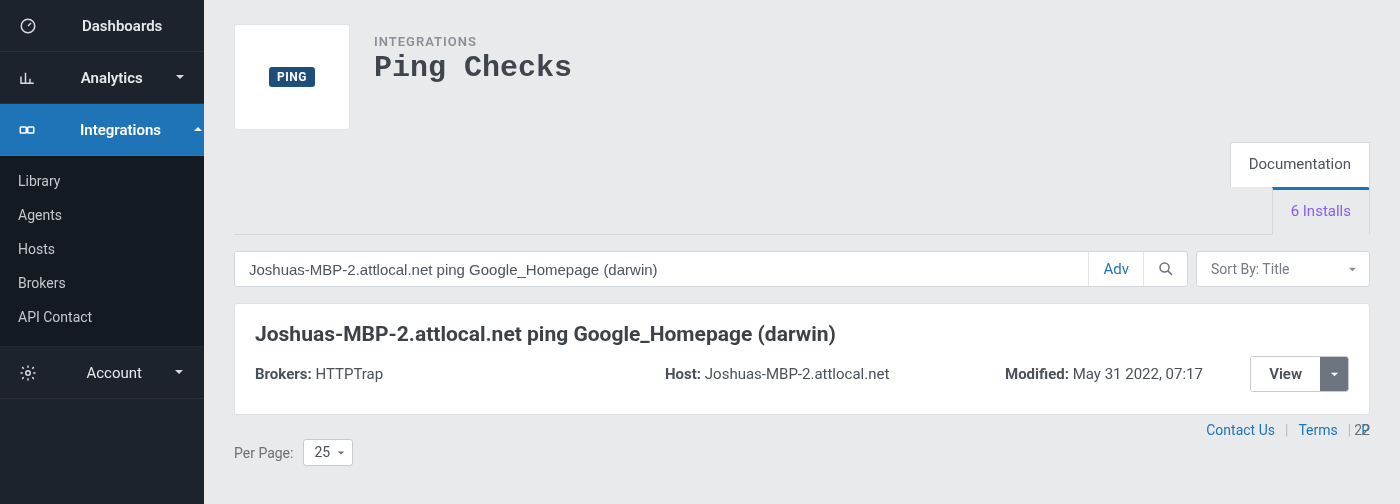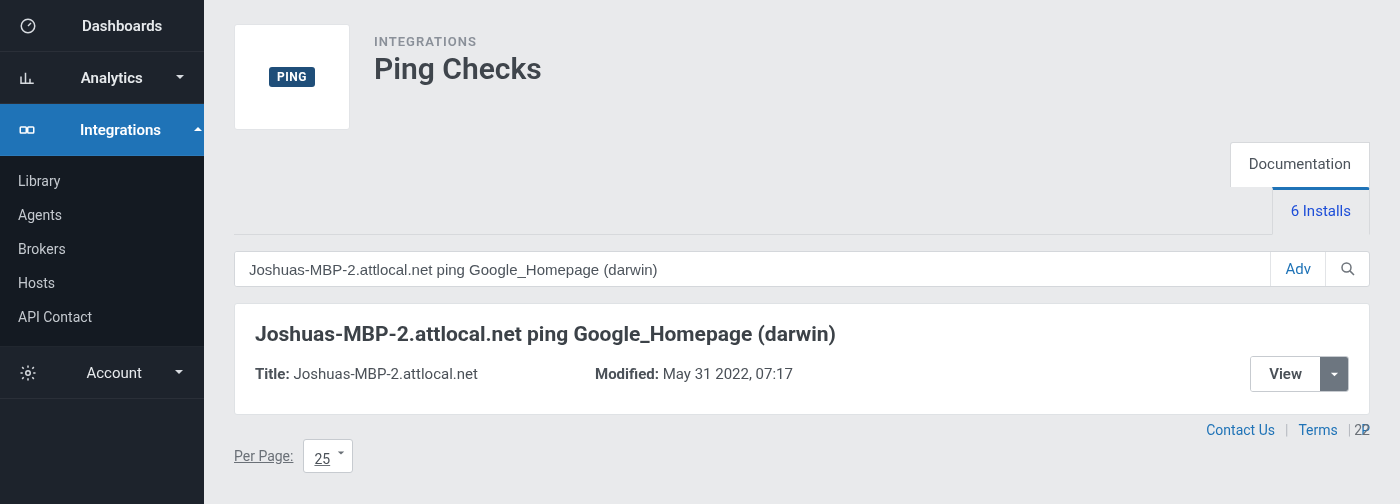--- a/index.html
+++ b/index.html
@@ -16,47 +16,47 @@
   .sub-list { background: #141a22; padding: 8px 0 12px; border-bottom: 1px solid rgba(255,255,255,0.06);}
   .sub-item { padding: 9px 18px; color: #c4c9cf; font-size: 14px; cursor: pointer; }
   .side-item.account .label { font-weight: 400; text-align: right; }
   
   .main { flex: 1; padding: 24px 30px 0; overflow: hidden; position: relative; }
   .header-row { display: flex; align-items: flex-start; gap: 24px; }
   .logo-card { width: 116px; height: 106px; background: #fff; border: 1px solid #e2e4e7; border-radius: 3px; display: flex; align-items: center; justify-content: center; text-align: right; }
   .ping-badge { background: #1f4e79; color: #fff; font-size: 12px; font-weight: 700; letter-spacing: .5px; padding: 3px 8px; border-radius: 3px; }
   .title-block { padding-top: 10px; }
   .eyebrow { color: #8a9099; font-size: 13px; letter-spacing: 1px; font-weight: 600; }
-  .page-title { font-size: 30px; font-weight: 600; color: #3f454c; margin-top: 2px; }
+  .page-title { font-size: 30px; font-weight: 600; color: #3f454c; margin-top: 2px; font-family: Liberation Mono, monospace; }
   .tabs-row { display: flex; align-items: flex-end; border-bottom: 1px solid #d7d9dc; margin-top: 12px; flex-direction: column; }
   .tab { padding: 12px 18px 14px; color: #4d545c; font-size: 15px; cursor: pointer; }
   .tab.doc { background: #fff; border: 1px solid #d7d9dc; border-bottom: none; border-top-left-radius: 3px; border-top-right-radius: 0; }
-  .tab.active { color: #1d4ed8; border: 1px solid #d7d9dc; border-bottom: 1px solid #e9eaec; border-top: 3px solid #1f73b7; border-top-right-radius: 3px; background: #e9eaec; margin-bottom: -1px; }
+  .tab.active { color: #8b5cf6; border: 1px solid #d7d9dc; border-bottom: 1px solid #e9eaec; border-top: 3px solid #1f73b7; border-top-right-radius: 3px; background: #e9eaec; margin-bottom: -1px; }
   .toolbar { display: flex; gap: 8px; margin-top: 16px; }
   .search-wrap { flex: 1; display: flex; background: #fff; border: 1px solid #d4d7db; border-radius: 3px; overflow: hidden; height: 36px; }
   .search-input { flex: 1; border: none; padding: 0 14px; font-size: 15px; color: #4d545c; outline: none; }
   .adv { color: #1f73b7; font-size: 15px; padding: 0 14px; display: flex; align-items: center; border-left: 1px solid #e2e4e7; cursor: pointer; }
   .search-btn { width: 44px; display: flex; align-items: center; justify-content: center; border-left: 1px solid #e2e4e7; cursor: pointer; }
   .sort-wrap { width: 174px; background: #fff; border: 1px solid #d4d7db; border-radius: 3px; display: flex; align-items: center; padding: 0 14px; color: #757b82; font-size: 14px; cursor: pointer; position: relative; }
   .sort-wrap .chev { position: absolute; right: 12px; }
   .card { background: #fff; border: 1px solid #dfe2e5; border-radius: 3px; margin-top: 16px; padding: 18px 20px 22px; }
   .card-title { font-size: 21px; font-weight: 700; color: #3c4248; }
   .meta-row { display: flex; margin-top: 10px; font-size: 15px; color: #4b5158; align-items: center; }
   .meta-row .col1 { width: 410px; }
   .meta-row .col2 { width: 340px; }
   .meta-row .col3 { flex: 1; }
   .meta-row strong { font-weight: 700; }
   .view-split { display: inline-flex; border: 1px solid #c7cbd0; border-radius: 3px; overflow: hidden; }
   .view-split .view-btn { padding: 8px 18px; background: #fff; font-size: 15px; font-weight: 600; color: #4b5158; cursor: pointer; }
   .view-split .caret-btn { width: 28px; background: #6d7680; display: flex; align-items: center; justify-content: center; cursor: pointer; }
   .dropdown { position: absolute; right: 30px; top: 326px; width: 156px; background: #fff; border: 1px solid #dcdfe2; border-radius: 3px; box-shadow: 0 2px 6px rgba(0,0,0,.12); z-index: 10; padding: 6px 0; }
   .dropdown-item { padding: 10px 16px; font-size: 15px; color: #4b5158; cursor: pointer; }
-  .footer-row { display: flex; align-items: center; margin-top: 24px; font-size: 14px; color: #6a7077; text-decoration: underline; }
+  .footer-row { display: flex; align-items: center; margin-top: 24px; font-size: 14px; color: #6a7077; }
   .per-page-label { margin-right: 10px; }
-  .per-page-sel { border: 1px solid #c7cbd0; background: #fff; border-radius: 3px; padding: 11px 22px 5px 10px; position: relative; cursor: pointer; font-size: 14px; color: #4b5158; }
+  .per-page-sel { border: 1px solid #c7cbd0; background: #fff; border-radius: 3px; padding: 4px 22px 5px 10px; position: relative; cursor: pointer; font-size: 14px; color: #4b5158; }
   .per-page-sel .mini-caret { position: absolute; right: 7px; top: 9px; }
   .footer-links { position: absolute; bottom: 66px; right: 30px; font-size: 14px; color: #6a7077; display: flex; align-items: center; gap: 10px; }
   .footer-links a { color: #1f73b7; text-decoration: none; cursor: pointer; }
   .sep { color: #b6bac0; }
   svg { display: block; }
 </style>
 </head>
 <body>
 
 <div class="app">
@@ -95,22 +95,22 @@
       <span class="label">Integrations</span>
       <span class="chev">
         <svg width="10" height="10" viewBox="0 0 10 10" fill="#fff">
             <path d="M1 7l4-4 4 4z"></path>
           </svg>
       </span>
     </div>
     <div class="sub-list">
       <div class="sub-item">Library</div>
       <div class="sub-item">Agents</div>
+      <div class="sub-item">Hosts</div>
       <div class="sub-item">Brokers</div>
-      <div class="sub-item">Hosts</div>
       <div class="sub-item">API Contact</div>
     </div>
     <div class="side-item account">
       <span class="icon">
         <svg width="18" height="18" viewBox="0 0 24 24" fill="none" stroke="#d7dbe0" stroke-width="2">
             <circle cx="12" cy="12" r="3"></circle>
             <path d="M12 2v3M12 19v3M4.2 4.2l2.1 2.1M17.7 17.7l2.1 2.1M2 12h3M19 12h3M4.2 19.8l2.1-2.1M17.7 6.3l2.1-2.1"></path>
           </svg>
       </span>
       <span class="label">Account</span>
@@ -144,27 +144,40 @@
         <div class="adv">Adv</div>
         <div class="search-btn">
           <span>
             <svg width="18" height="18" viewBox="0 0 24 24" fill="none" stroke="#6e747b" stroke-width="2">
                 <circle cx="10" cy="10" r="6"></circle>
                 <path d="M20 20l-5.5-5.5"></path>
               </svg>
           </span>
         </div>
       </div>
+      <div class="sort-wrap">
+        <span>Sort By: Title</span>
+        <span class="chev">
+          <svg width="9" height="9" viewBox="0 0 10 10" fill="#8a9099">
+              <path d="M1 3l4 4 4-4z"></path>
+            </svg>
+        </span>
+      </div>
     </div>
 
     <div class="card">
       <div class="card-title">Joshuas-MBP-2.attlocal.net ping Google_Homepage (darwin)</div>
       <div class="meta-row">
+        <div class="col1">
+          <strong>Brokers:</strong>
+          <span> </span>
+          <span>HTTPTrap</span>
+        </div>
         <div class="col2">
-          <strong>Title:</strong>
+          <strong>Host:</strong>
           <span> </span>
           <span>Joshuas-MBP-2.attlocal.net</span>
         </div>
         <div class="col3">
           <strong>Modified:</strong>
           <span> </span>
           <span>May 31 2022, 07:17</span>
         </div>
         <div class="view-split">
           <div class="view-btn">View</div>

